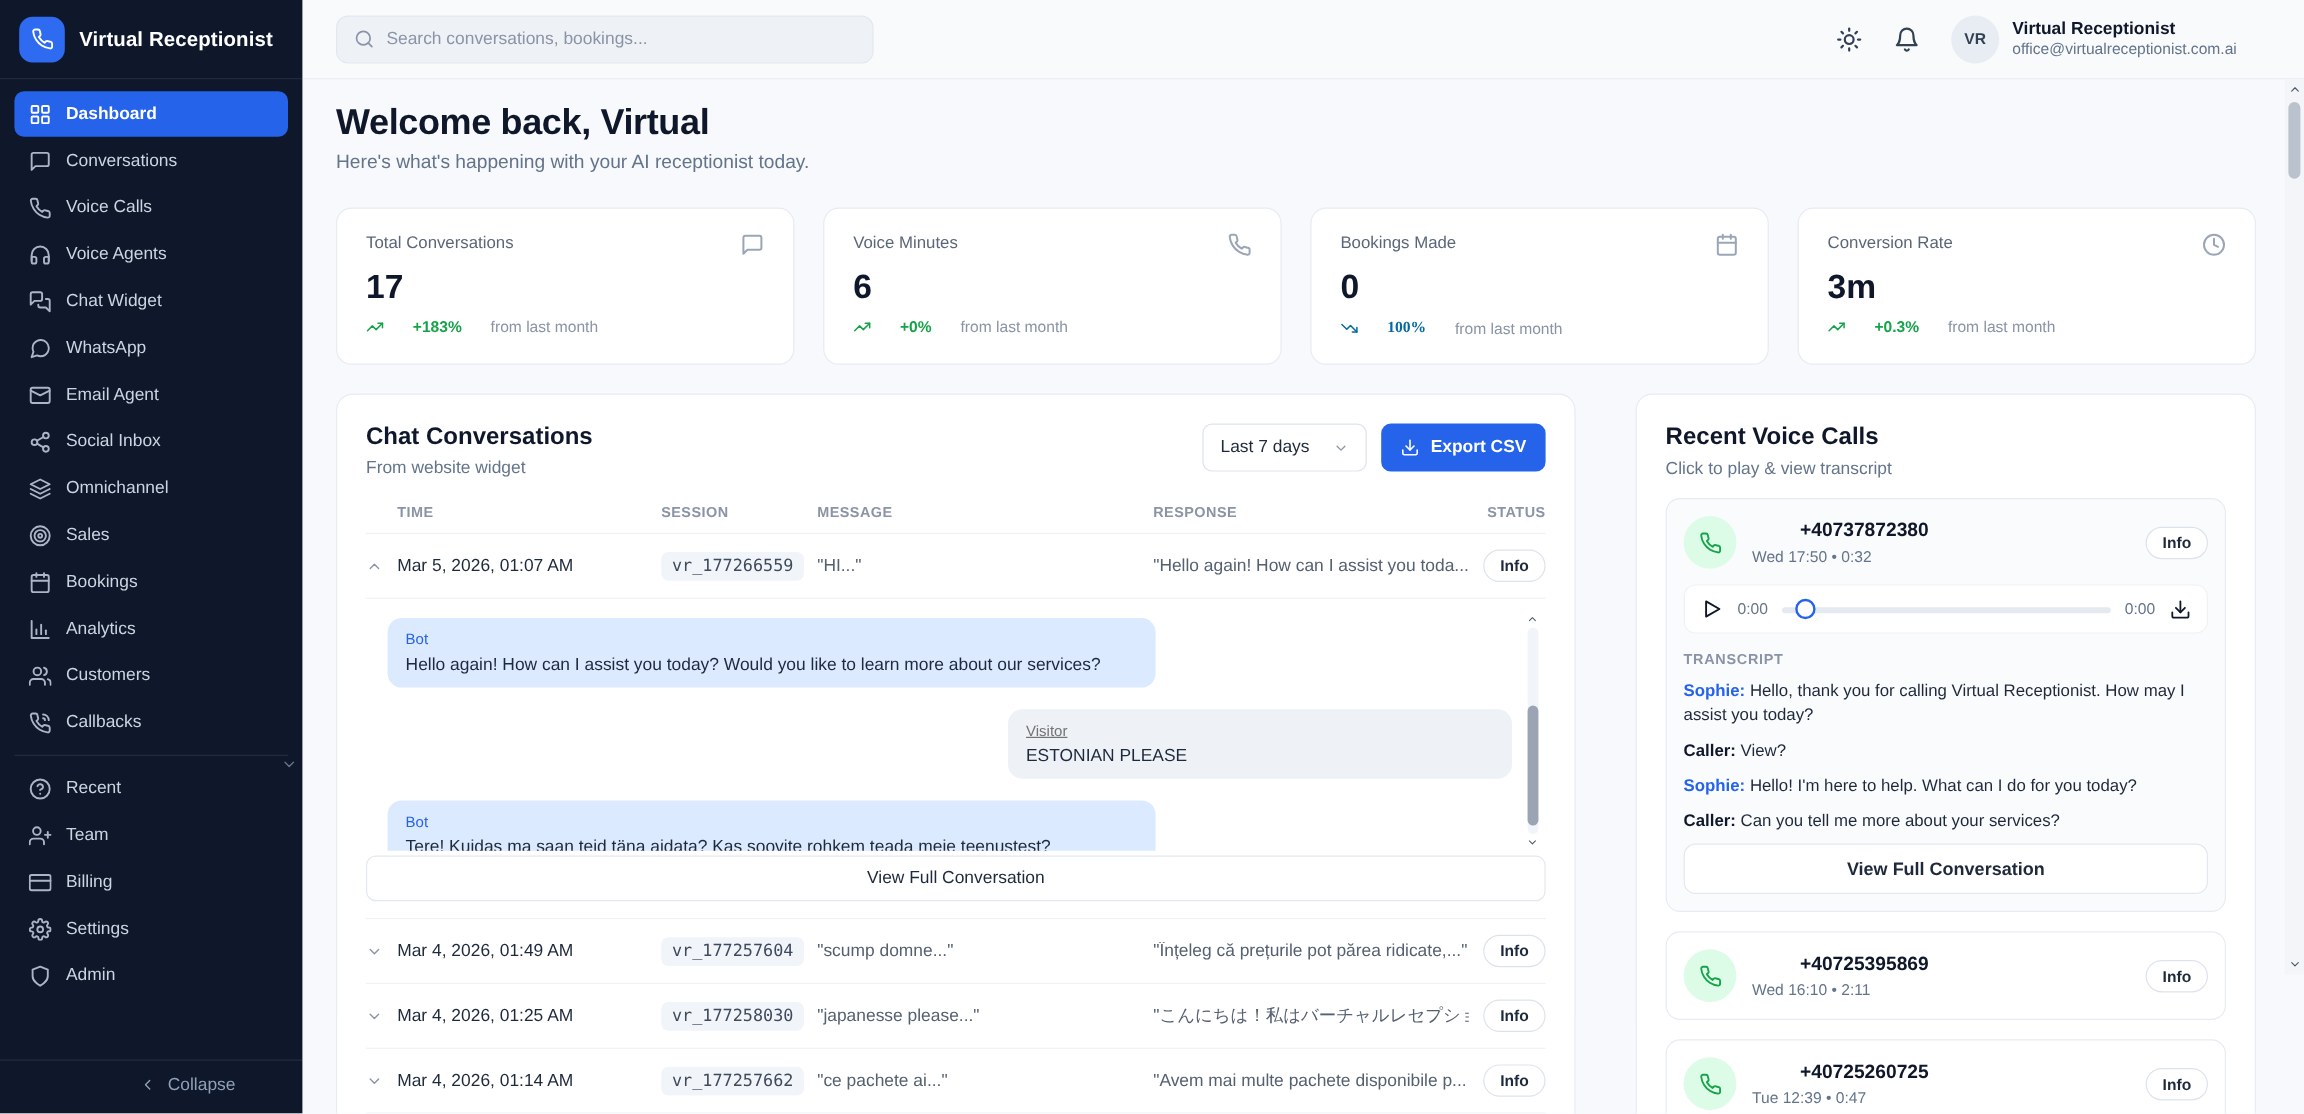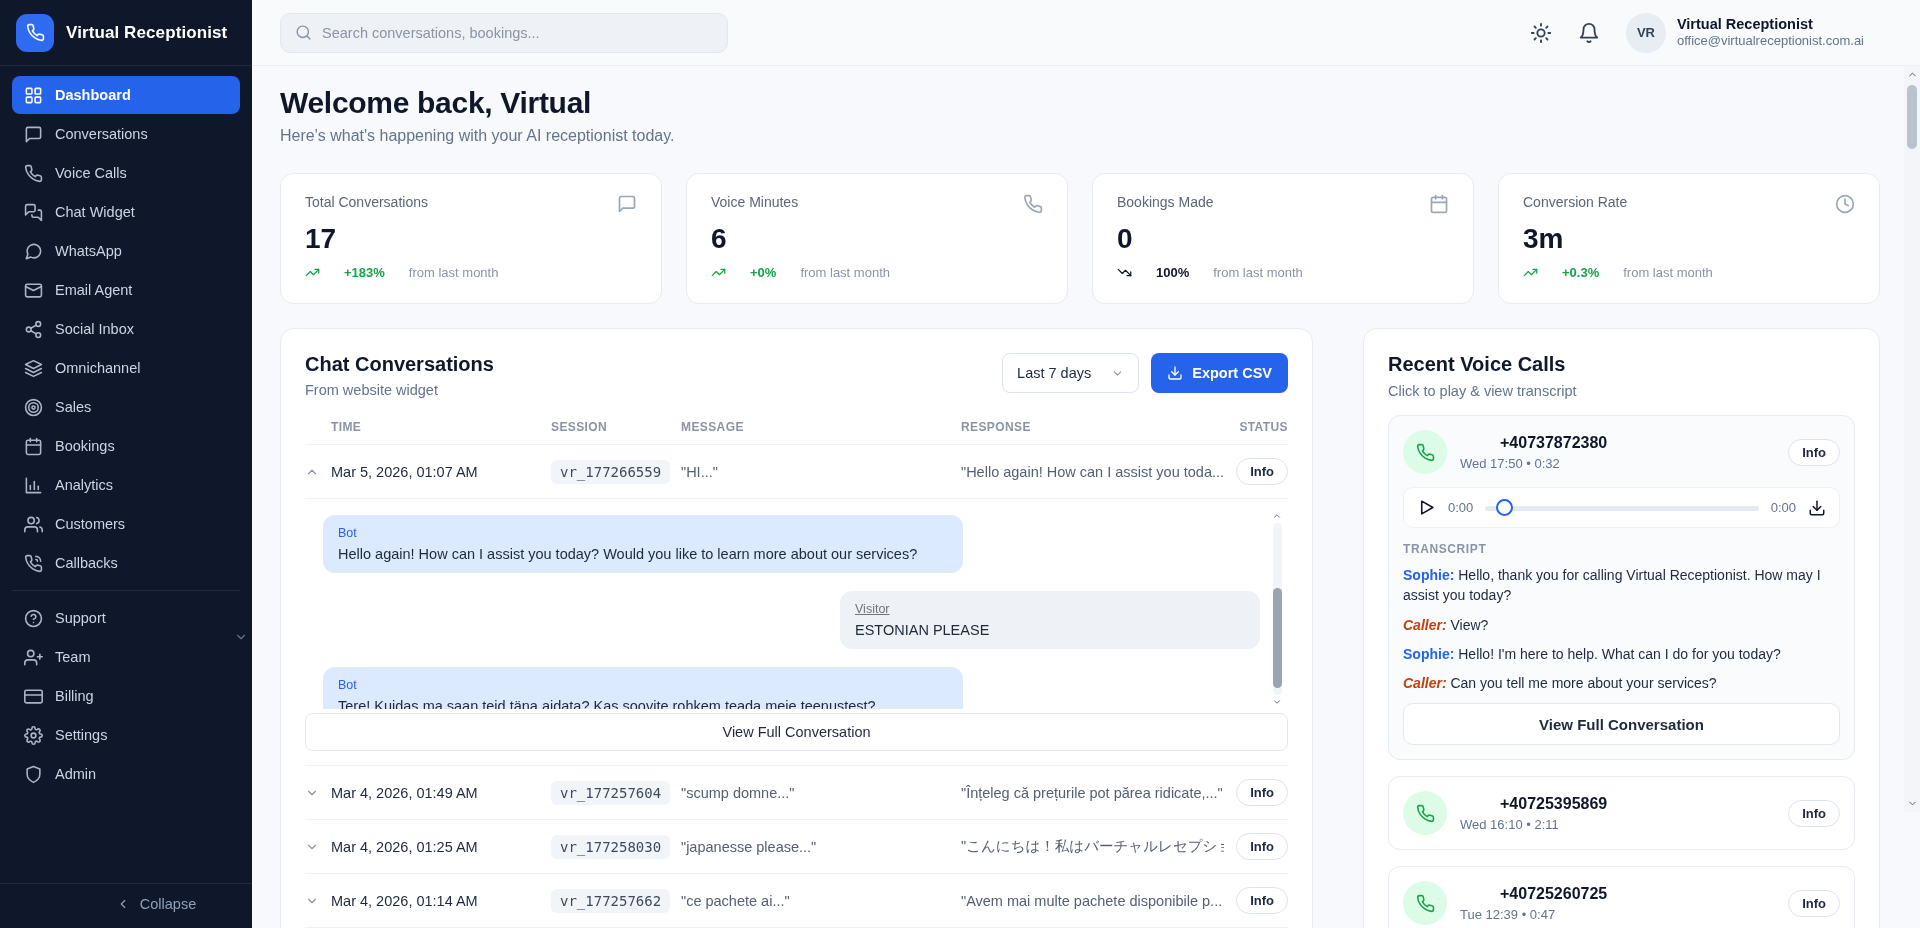--- a/index.html
+++ b/index.html
@@ -43,21 +43,21 @@
   .welcome-sub { margin-top:7px; font-size:16px; color:#64748b; }
 
   .stats-row { display:grid; grid-template-columns:repeat(4,1fr); gap:24px; margin-top:28px; }
   .stat-card { background:#fff; border:1px solid #e7ecf2; border-radius:13px; padding:20px 24px; height:131px; }
   .stat-head { display:flex; justify-content:space-between; align-items:flex-start; }
   .stat-label { font-size:14px; color:#5b6678; }
   .stat-icon { width:20px; height:20px; color:#9aa6b6; }
   .stat-value { margin-top:9px; font-size:28px; font-weight:800; }
   .stat-trend { margin-top:10px; display:flex; align-items:center; gap:24px; font-size:13px; color:#8a94a6; }
   .trend-ic { width:15px; height:15px; }
-  .up { color:#16a34a; } .down { color:#0f172a; }
+  .up { color:#16a34a; } .down { color:#0369a1;font-family:Liberation Serif, serif; }
   .trend-val { font-weight:600; }
 
   .cols { display:flex; gap:50px; margin-top:24px; align-items:flex-start; }
 
   
   .chat-card { flex:1 1 auto; background:#fff; border:1px solid #e7ecf2; border-radius:14px; padding:24px 24px 0; min-height:620px; }
   .chat-head { display:flex; align-items:flex-start; }
   .chat-title { font-size:20px; font-weight:800; }
   .chat-sub { margin-top:6px; font-size:14.5px; color:#64748b; }
   .chat-actions { margin-left:auto; display:flex; gap:12px; align-items:center; }
@@ -105,21 +105,21 @@
   .play-btn { width:19px; height:19px; color:#0f172a; cursor:pointer; flex:0 0 auto; }
   .ptime { font-size:13px; color:#64748b; }
   .slider { flex:1; position:relative; height:18px; cursor:pointer; }
   .slider .track { position:absolute; left:0; right:0; top:7px; height:5px; border-radius:3px; background:#e5eaf1; }
   .slider .thumb { position:absolute; left:4%; top:0; width:17px; height:17px; border-radius:50%; background:#fff; border:2.5px solid #2563eb; }
   .dl-btn { width:18px; height:18px; color:#0f172a; cursor:pointer; flex:0 0 auto; }
   .transcript-label { margin-top:14px; font-size:12px; font-weight:700; letter-spacing:.6px; color:#8a94a6; }
   .t-line { margin-top:9px; font-size:14px; line-height:1.45; color:#1e293b; }
   .t-line .speaker { font-weight:600; }
   .t-line .sophie { color:#2563eb; }
-  .t-line .caller { color:#c2410c;font-style:italic; }
+  .t-line .caller { color:#0f172a; }
   .voice-view-full { margin-top:10px; border:1px solid #e3e8ef; background:#fff; border-radius:10px; height:42px; width:100%; display:flex; align-items:center; justify-content:center; font-size:15px; font-weight:600; color:#1e293b; cursor:pointer; }
 
   
   .page-scrollbar { position:absolute; right:0; top:66px; bottom:0; width:16px; background:#f3f5f8; display:flex; flex-direction:column; align-items:center; z-index:6; }
   .page-scrollbar .sb-arrow { width:11px; height:11px; color:#475569; margin:3px 0; flex:0 0 auto; }
   .page-scrollbar .sb-track { flex:1; width:10px; position:relative; }
   .page-scrollbar .sb-thumb { position:absolute; top:2px; left:0; width:10px; height:64px; border-radius:6px; background:#b9c2cd; }
 
   .ic svg { width:100%; height:100%; display:block; }
   .ic { display:inline-block; }
@@ -164,20 +164,29 @@
           <span class="ic">
             <svg viewBox="0 0 24 24" fill="none" stroke="currentColor" stroke-width="2" stroke-linecap="round" stroke-linejoin="round">
               <path d="M22 16.92v3a2 2 0 0 1-2.18 2 19.79 19.79 0 0 1-8.63-3.07 19.5 19.5 0 0 1-6-6A19.79 19.79 0 0 1 2.12 4.18 2 2 0 0 1 4.11 2h3a2 2 0 0 1 2 1.72c.13.96.36 1.9.7 2.81a2 2 0 0 1-.45 2.11L8.09 9.91a16 16 0 0 0 6 6l1.27-1.27a2 2 0 0 1 2.11-.45c.91.34 1.85.57 2.81.7A2 2 0 0 1 22 16.92z"></path>
             </svg>
           </span>
           <span>Voice Calls</span>
         </div>
       <div class="nav-item">
           <span class="ic">
             <svg viewBox="0 0 24 24" fill="none" stroke="currentColor" stroke-width="2" stroke-linecap="round" stroke-linejoin="round">
+              <path d="M3 18v-6a9 9 0 0 1 18 0v6"></path>
+              <path d="M21 19a2 2 0 0 1-2 2h-1a2 2 0 0 1-2-2v-3a2 2 0 0 1 2-2h3v5zM3 19a2 2 0 0 0 2 2h1a2 2 0 0 0 2-2v-3a2 2 0 0 0-2-2H3v5z"></path>
+            </svg>
+          </span>
+          <span>Voice Agents</span>
+        </div>
+      <div class="nav-item">
+          <span class="ic">
+            <svg viewBox="0 0 24 24" fill="none" stroke="currentColor" stroke-width="2" stroke-linecap="round" stroke-linejoin="round">
               <path d="M14 9a2 2 0 0 1-2 2H6l-4 4V4a2 2 0 0 1 2-2h8a2 2 0 0 1 2 2z"></path>
               <path d="M18 9h2a2 2 0 0 1 2 2v11l-4-4h-6a2 2 0 0 1-2-2v-1"></path>
             </svg>
           </span>
           <span>Chat Widget</span>
         </div>
       <div class="nav-item">
           <span class="ic">
             <svg viewBox="0 0 24 24" fill="none" stroke="currentColor" stroke-width="2" stroke-linecap="round" stroke-linejoin="round">
               <path d="M21 11.5a8.38 8.38 0 0 1-.9 3.8 8.5 8.5 0 0 1-7.6 4.7 8.38 8.38 0 0 1-3.8-.9L3 21l1.9-5.7a8.38 8.38 0 0 1-.9-3.8 8.5 8.5 0 0 1 4.7-7.6 8.38 8.38 0 0 1 3.8-.9h.5a8.48 8.48 0 0 1 8 8v.5z"></path>
@@ -271,21 +280,21 @@
         </div>
       <div class="side-divider"></div>
       <div class="nav-item">
           <span class="ic">
             <svg viewBox="0 0 24 24" fill="none" stroke="currentColor" stroke-width="2" stroke-linecap="round" stroke-linejoin="round">
               <circle cx="12" cy="12" r="10"></circle>
               <path d="M9.09 9a3 3 0 0 1 5.83 1c0 2-3 3-3 3"></path>
               <line x1="12" y1="17" x2="12.01" y2="17"></line>
             </svg>
           </span>
-          <span>Support</span>
+          <span>Recent</span>
         </div>
       <div class="nav-item">
           <span class="ic">
             <svg viewBox="0 0 24 24" fill="none" stroke="currentColor" stroke-width="2" stroke-linecap="round" stroke-linejoin="round">
               <path d="M16 21v-2a4 4 0 0 0-4-4H5a4 4 0 0 0-4 4v2"></path>
               <circle cx="8.5" cy="7" r="4"></circle>
               <line x1="20" y1="8" x2="20" y2="14"></line>
               <line x1="23" y1="11" x2="17" y2="11"></line>
             </svg>
           </span>

